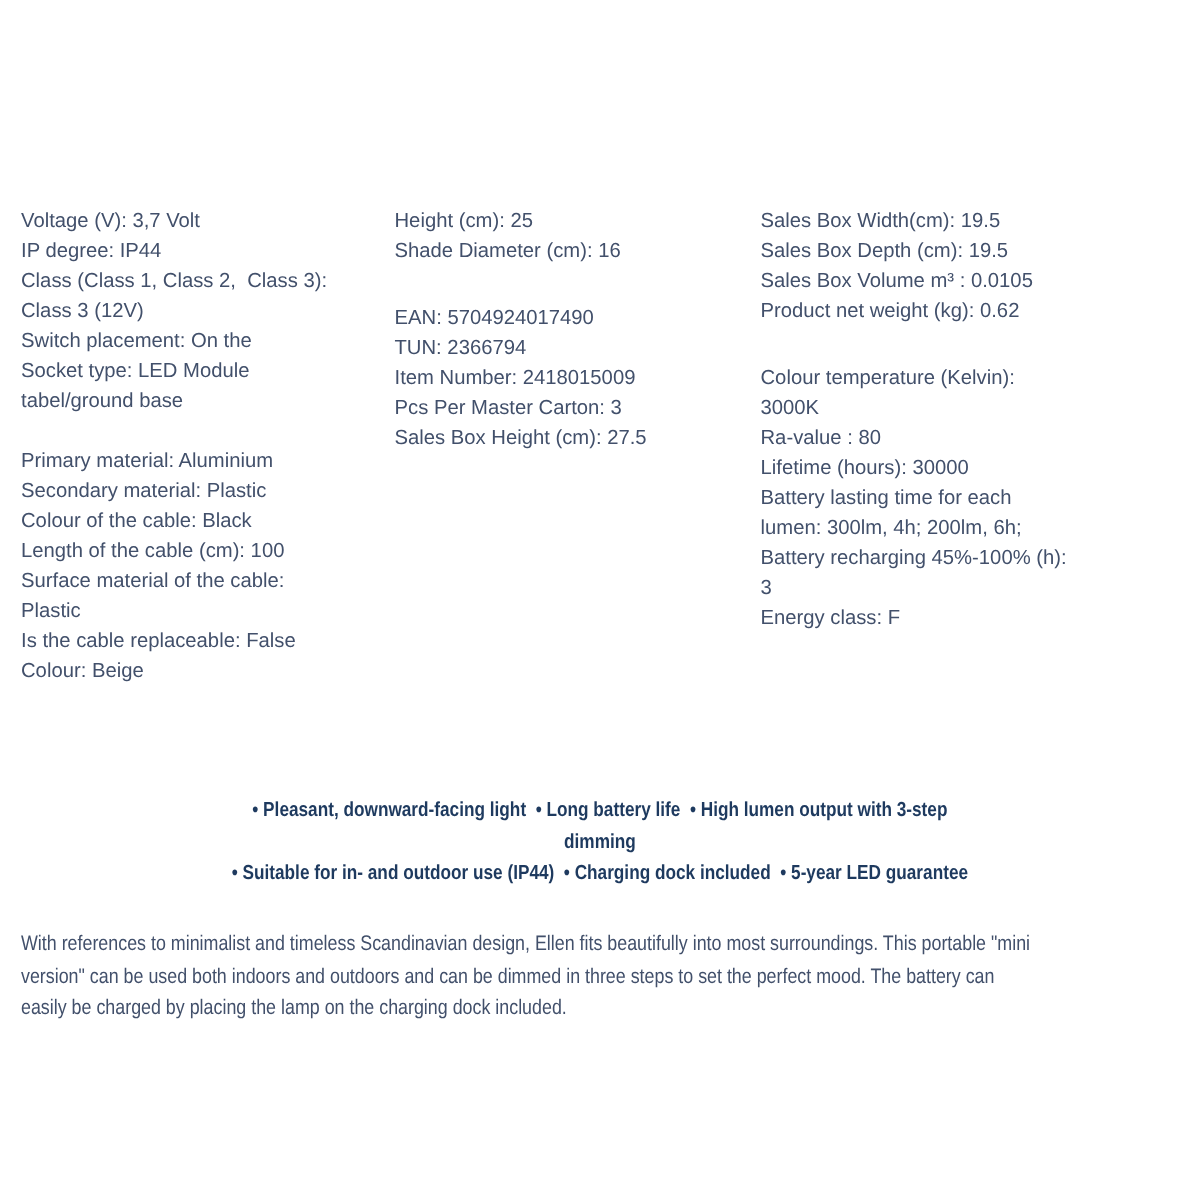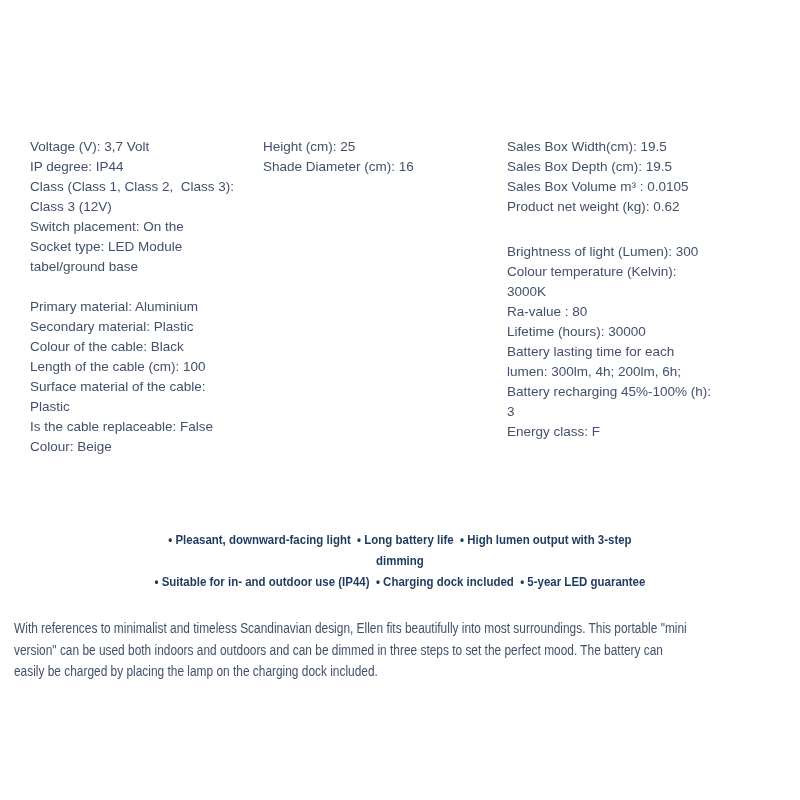--- a/index.html
+++ b/index.html
@@ -11,21 +11,21 @@
   }
   body { position: relative; }
 
   .col {
     position: absolute;
     top: 137px;
     font-size: 13.5px;
     line-height: 20px;
     color: var(--spec-color, #42506b);
   }
-  .col-left  { left: 30px;  width: 245px; }
+  .col-left  { left: 14px;  width: 245px; }
   .col-mid   { left: 263px; width: 244px; }
   .col-right { left: 507px; width: 285px; }
 
   .line { white-space: pre; }
 
   .col-left  .block-2 { margin-top: 20px; }
   .col-mid   .block-2 { margin-top: 25px; }
   .col-right .block-2 { margin-top: 25px; }
 
   .features {
@@ -79,31 +79,37 @@
       <div class="line">Is the cable replaceable: False</div>
       <div class="line">Colour: Beige</div>
     </div>
   </section>
 
   <section class="col col-mid">
     <div class="block block-1">
       <div class="line">Height (cm): 25</div>
       <div class="line">Shade Diameter (cm): 16</div>
     </div>
+    <div class="block block-2">
+      <div class="line">EAN: 5704924017490</div>
+      <div class="line">TUN: 2366794</div>
+      <div class="line">Item Number: 2418015009</div>
+      <div class="line">Pcs Per Master Carton: 3</div>
+      <div class="line">Sales Box Height (cm): 27.5</div>
+    </div>
   </section>
 
   <section class="col col-right">
     <div class="block block-1">
       <div class="line">Sales Box Width(cm): 19.5</div>
       <div class="line">Sales Box Depth (cm): 19.5</div>
       <div class="line">Sales Box Volume m³ : 0.0105</div>
       <div class="line">Product net weight (kg): 0.62</div>
     </div>
     <div class="block block-2">
-      <div class="line">Brightness of light (Lumen): 300</div>
       <div class="line">Colour temperature (Kelvin):</div>
       <div class="line">3000K</div>
       <div class="line">Ra-value : 80</div>
       <div class="line">Lifetime (hours): 30000</div>
       <div class="line">Battery lasting time for each</div>
       <div class="line">lumen: 300lm, 4h; 200lm, 6h;</div>
       <div class="line">Battery recharging 45%-100% (h):</div>
       <div class="line">3</div>
       <div class="line">Energy class: F</div>
     </div>

